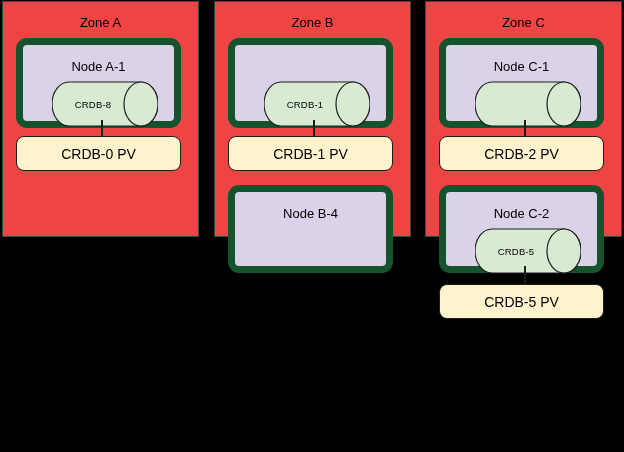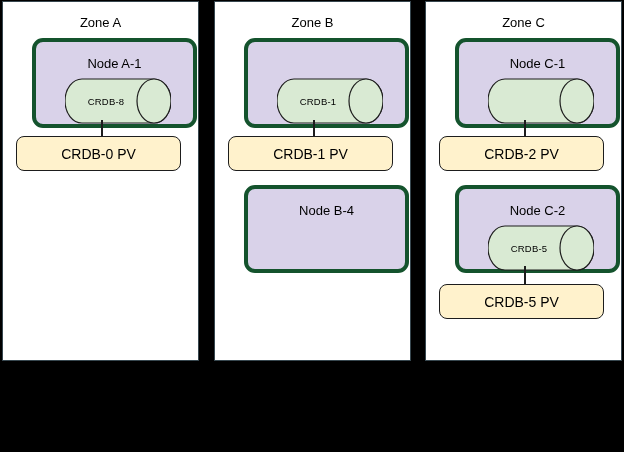--- a/index.html
+++ b/index.html
@@ -13,43 +13,43 @@
     height: 452px;
     background: #000000;
     font-family: "Liberation Sans", sans-serif;
     color: #000000;
     overflow: hidden;
   }
   .zone {
     position: absolute;
     top: 1px;
     width: 197px;
-    height: 360px;
-    background: #ffffff;
+    height: 236px;
+    background: #ef4444;
     border: 1.5px solid #37474f;
     box-sizing: border-box;
   }
   #zone-a { left: 2px; }
   #zone-b { left: 214px; }
   #zone-c { left: 425px; }
   .zone-title {
     position: absolute;
     top: 13px;
     left: 0;
     right: 0;
     text-align: center;
     font-size: 13px;
     line-height: 15px;
   }
   .node {
     position: absolute;
-    left: 29px;
+    left: 13px;
     width: 165px;
     background: #d9d2e9;
-    border: 4px solid #14532d;
+    border: 7px solid #14532d;
     border-radius: 11px;
     box-sizing: border-box;
   }
   .node-1 { top: 36px; height: 90px; }
   .node-2 { top: 183px; height: 88px; }
   .node-title {
     margin-top: 14px;
     text-align: center;
     font-size: 13px;
     line-height: 15px;

